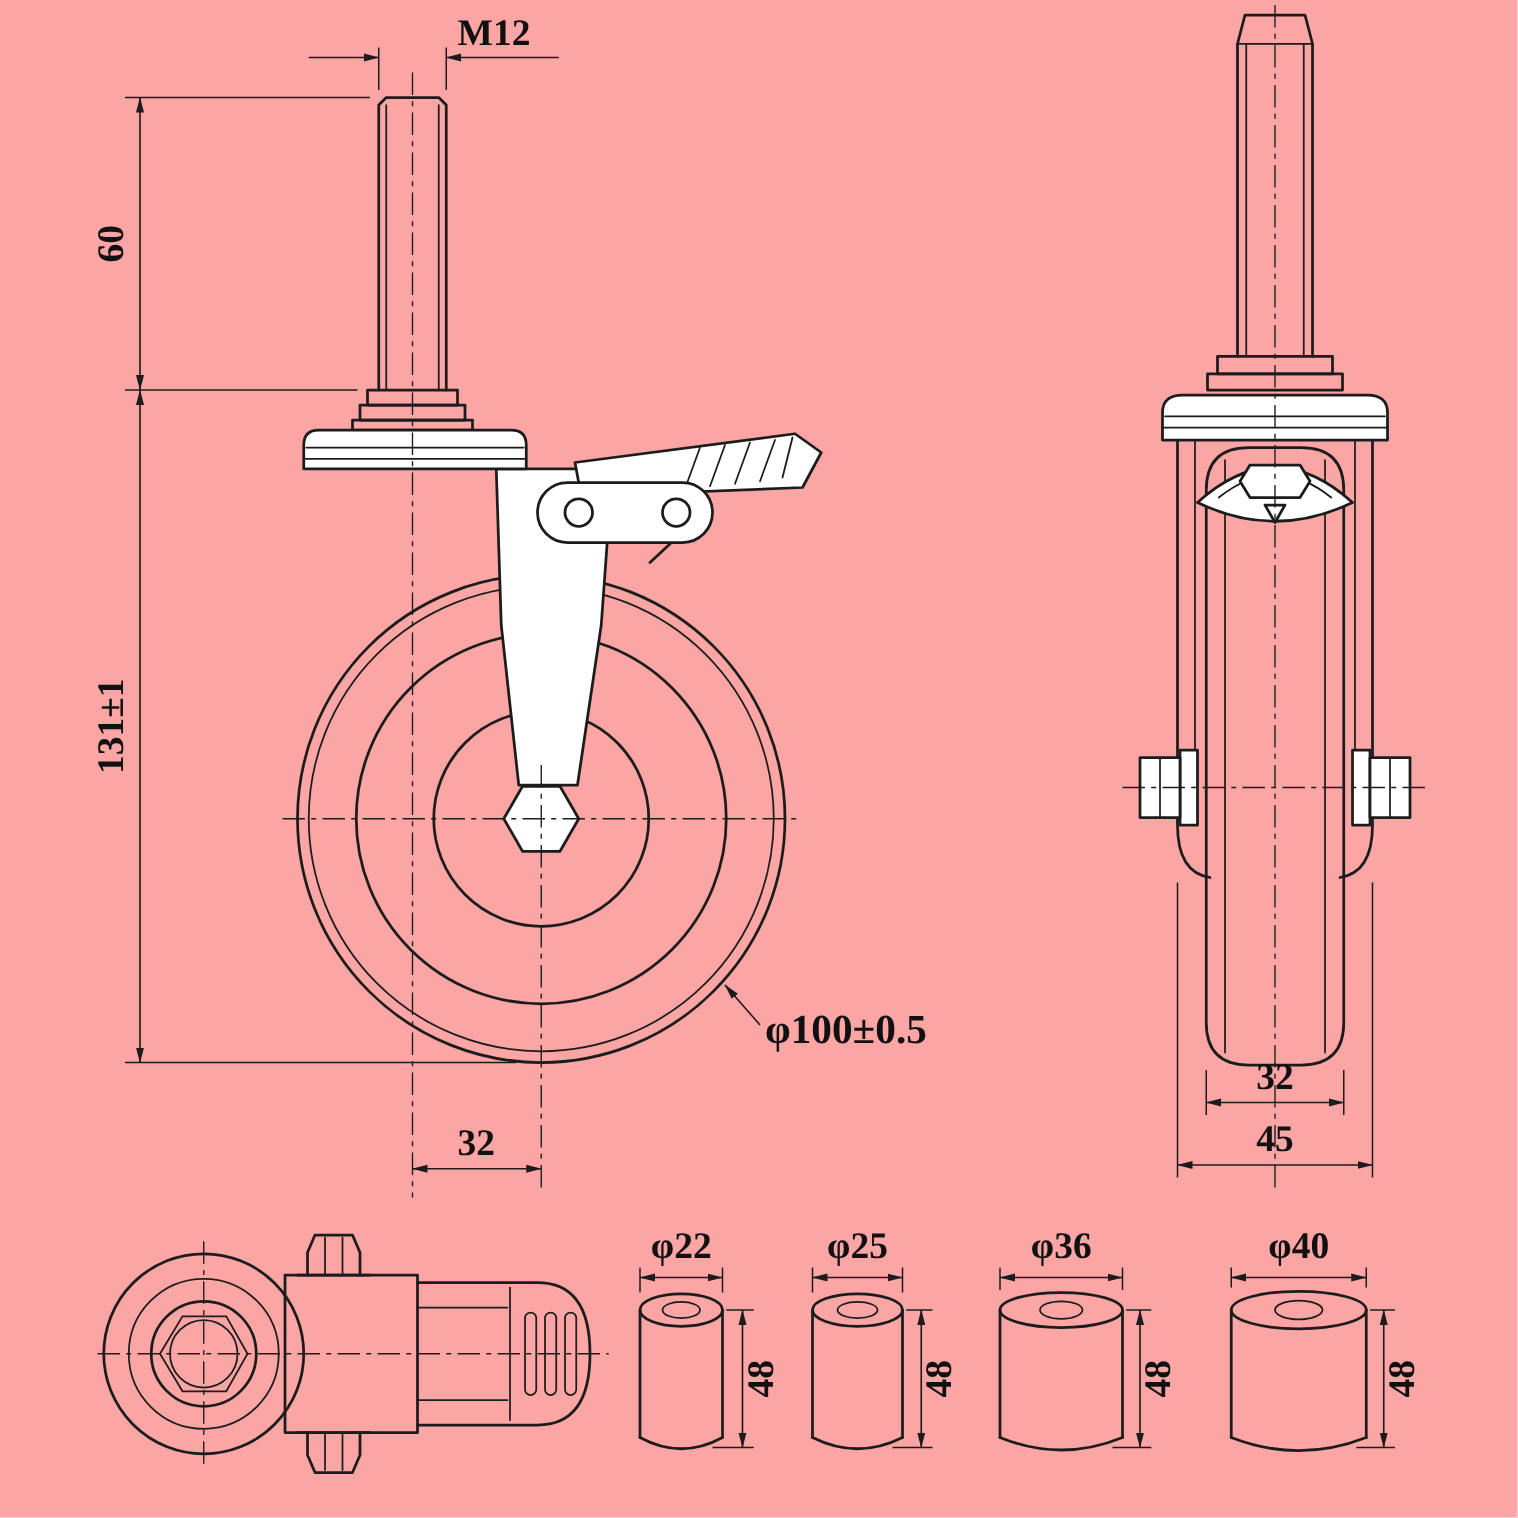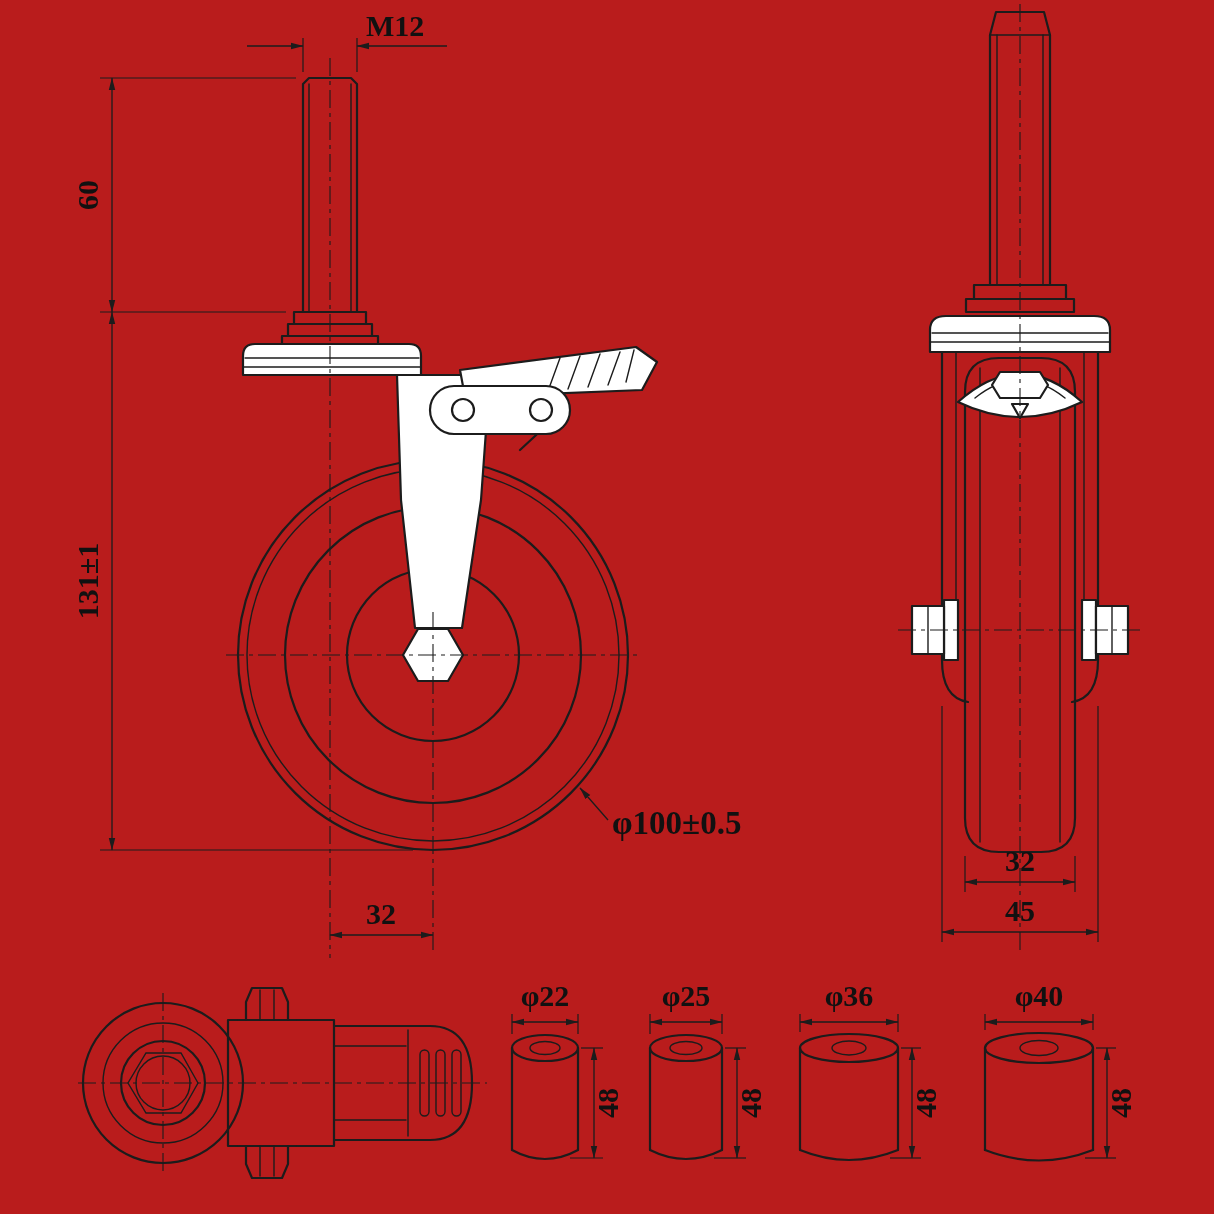--- a/index.html
+++ b/index.html
@@ -1,16 +1,16 @@
 <!DOCTYPE html>
 <html><head>
 <meta charset="utf-8">
 <style>
   html,body{margin:0;padding:0;background:#ffffff;}
-  #sheet{width:1214px;height:1214px;background:#b91c1c;position:relative;overflow:hidden;}
+  #sheet{width:1214px;height:1214px;background:#fca5a5;position:relative;overflow:hidden;}
   svg{display:block;}
   .obj{stroke:#1c1c1c;stroke-width:2.2;fill:none;stroke-linecap:round;stroke-linejoin:round;}
   .obj2{stroke:#1c1c1c;stroke-width:1.4;fill:none;stroke-linecap:round;}
   .objf{stroke:#1c1c1c;stroke-width:2.2;fill:#ffffff;stroke-linejoin:round;}
   .dim{stroke:#1c1c1c;stroke-width:1.3;fill:none;}
   .ext{stroke:#1c1c1c;stroke-width:1.2;fill:none;}
   .cl{stroke:#1c1c1c;stroke-width:1.1;fill:none;stroke-dasharray:18 5 4 5;}
   .dimtext{font-family:"Liberation Serif",serif;font-weight:700;font-size:30px;fill:#111111;}
   .dimtext-lg{font-size:33px;}
 </style>

